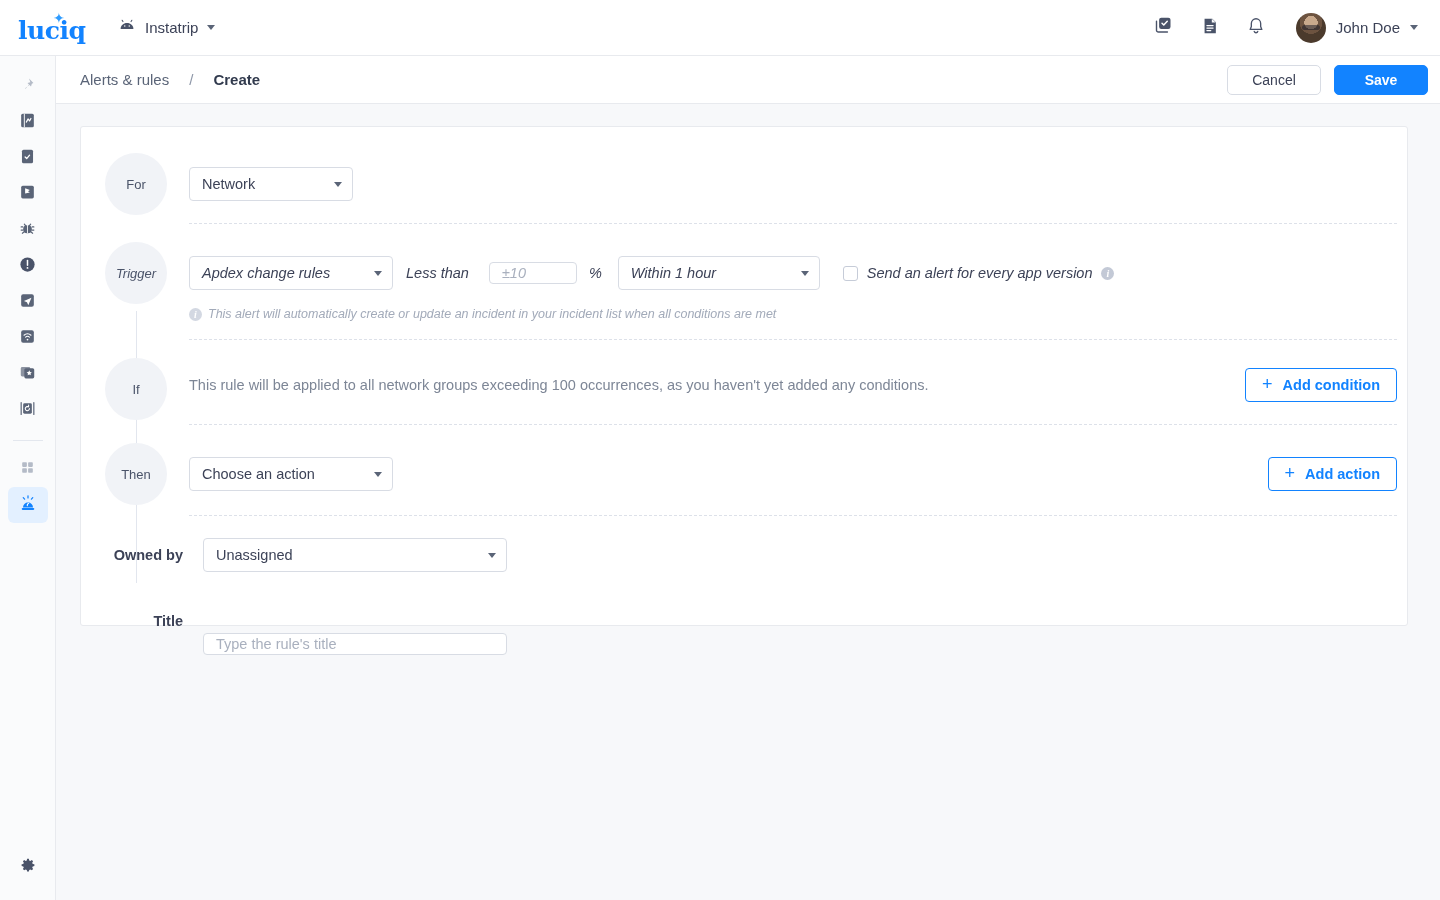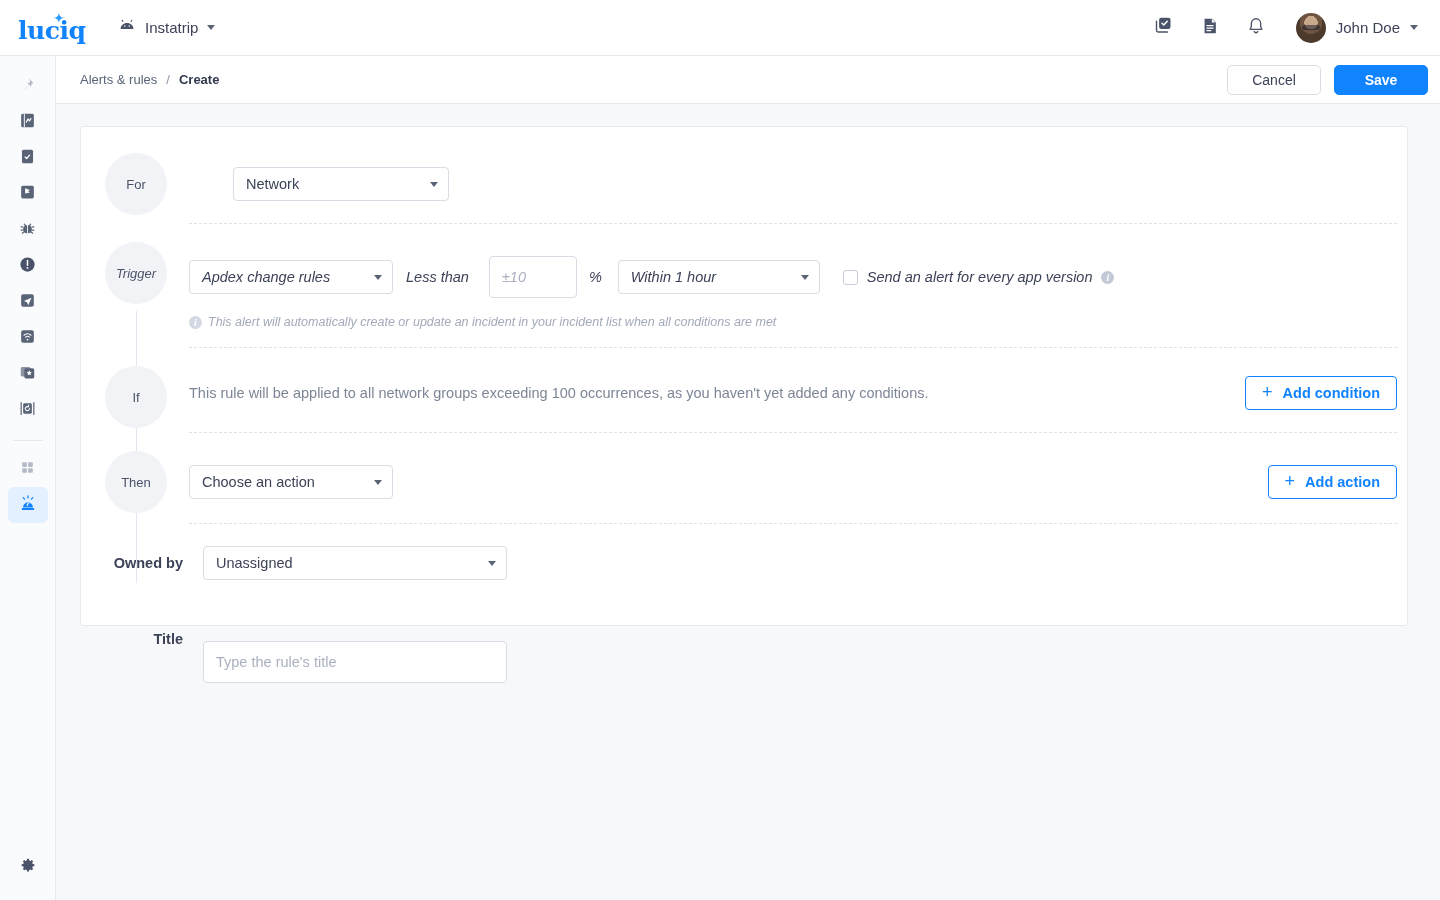--- a/index.html
+++ b/index.html
@@ -72,21 +72,21 @@
   }
   .rail-spacer { flex: 1; }
   .rail-bottom { margin-bottom: 14px; }
 
   
   .subheader {
     position: absolute; top: 56px; left: 56px; width: 1384px; height: 48px;
     background: #ffffff; border-bottom: 1px solid #e8eaee;
     display: flex; align-items: center;
   }
-  .crumbs { margin-left: 24px; display: flex; align-items: center; gap: 9px; font-size: 13px; }
+  .crumbs { margin-left: 24px; display: flex; align-items: center; gap: 20px; font-size: 15px; }
   .crumb-link { color: #5a6477; cursor: pointer; }
   .crumb-sep { color: #8e97a8; }
   .crumb-current { color: #2f3murky; color: #313a4d; font-weight: 700; }
   .header-actions { margin-left: auto; display: flex; gap: 13px; padding-right: 12px; }
   .btn {
     height: 30px; border-radius: 5px; font-size: 14px; cursor: pointer;
     display: flex; align-items: center; justify-content: center;
     font-family: "Liberation Sans", sans-serif;
   }
   .btn-cancel {
@@ -126,21 +126,21 @@
     height: 34px; border: 1px solid #d8dce4; border-radius: 4px; background: #fff;
     display: flex; align-items: center; padding: 0 10px 0 12px;
     font-size: 14.5px; color: #3c4257; cursor: pointer; position: relative;
   }
   .sel .caret { margin-left: auto; }
   .caret {
     width: 0; height: 0; border-left: 4.5px solid transparent;
     border-right: 4.5px solid transparent; border-top: 5px solid #5a6477;
   }
   .txtinput {
-    height: 42px; border: 1px solid #d8dce4; border-radius: 4px; background: #fff;
+    height: 22px; border: 1px solid #d8dce4; border-radius: 4px; background: #fff;
     display: flex; align-items: center; padding: 0 12px;
     font-size: 14.5px; color: #a9b0be; cursor: text;
   }
   .inline-label { font-size: 14.5px; color: #3c4257; }
   .pct { font-size: 14.5px; color: #3c4257; }
 
   .checkbox {
     width: 15px; height: 15px; border: 1px solid #c6ccd8; border-radius: 3px;
     background: #fff; cursor: pointer; flex: none;
   }
@@ -373,21 +373,21 @@
 <div class="card">
 
   <div class="connector" style="top:184px; height:80px;"></div>
   <div class="connector" style="top:264px; height:112px;"></div>
   <div class="connector" style="top:376px; height:80px;"></div>
 
   <div class="step" style="padding:26px 0 0 24px;">
     <div class="bubble">For</div>
     <div class="rowbody">
       <div style="padding-top:14px; padding-bottom:22px;">
-        <div class="sel" style="width:216px;margin-left:44px;">
+        <div class="sel" style="width:164px;">
           <span>Network</span>
           <span class="caret"></span>
         </div>
       </div>
       <div class="dashed" style="width:1208px;"></div>
     </div>
   </div>
 
   <div class="step" style="padding:18px 0 0 24px;font-style:italic;">
     <div class="bubble">Trigger</div>

